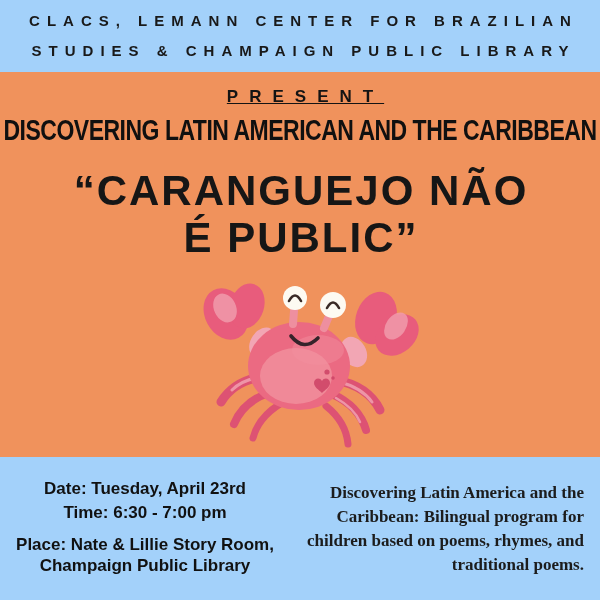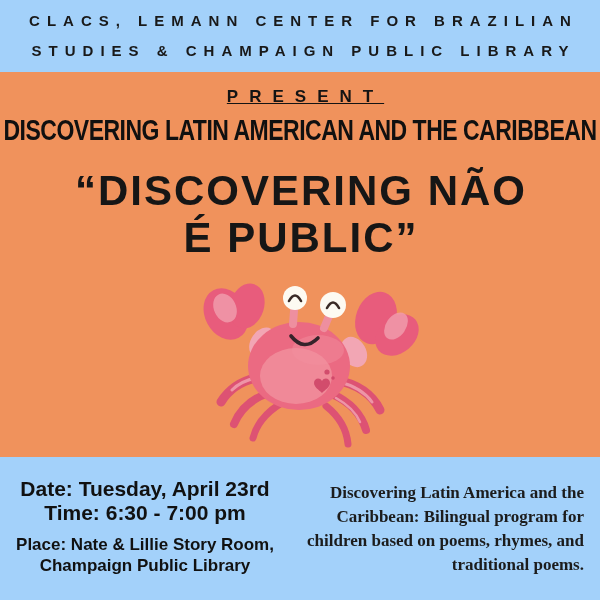--- a/index.html
+++ b/index.html
@@ -31,21 +31,21 @@
   .title{
     margin:27px 0 0;font-size:42px;font-weight:700;letter-spacing:2px;line-height:47px;
     padding-left:2px;color:#161616;
   }
   .title-line{display:block;}
   .crab{position:absolute;left:196px;top:206px;width:232px;height:176px;}
 
   
   .bottom{height:143px;background:var(--blue);display:flex;color:#111;}
   .details{width:290px;padding-top:20px;text-align:center;font-weight:700;}
-  .detail-line{margin:0;font-size:21px;line-height:24px;}
+  .detail-line{margin:0;font-size:17px;line-height:24px;}
   .detail-place{margin:9px 0 0;font-size:17px;line-height:21px;}
   .place-line{display:block;}
   .description{
     flex:1;padding:24px 16px 0 10px;text-align:right;
     font-family:"Liberation Serif",serif;font-weight:700;font-size:17px;line-height:24px;color:#1c1c1c;
   }
   .desc-line{display:block;}
 </style>
 </head>
 <body>
@@ -54,21 +54,21 @@
 
   <header class="banner">
     <div class="banner-line">CLACS, LEMANN CENTER FOR BRAZILIAN</div>
     <div class="banner-line">STUDIES &amp; CHAMPAIGN PUBLIC LIBRARY</div>
   </header>
 
   <section class="middle">
     <div class="present">PRESENT</div>
     <div class="subtitle">DISCOVERING LATIN AMERICAN AND THE CARIBBEAN</div>
     <h1 class="title">
-      <span class="title-line">“DISCOVERING NÃO</span>
+      <span class="title-line">“CARANGUEJO NÃO</span>
       <span class="title-line">É PUBLIC”</span>
     </h1>
 
     <div class="crab">
       <svg viewBox="0 0 232 176" width="232" height="176" aria-hidden="true">
 
         <g fill="none" stroke="#dd5273" stroke-linecap="round">
           <path d="M74 98 Q40 100 25 124" stroke-width="9"></path>
           <path d="M76 114 Q48 122 38 146" stroke-width="8"></path>
           <path d="M84 126 Q62 140 57 160" stroke-width="7"></path>

